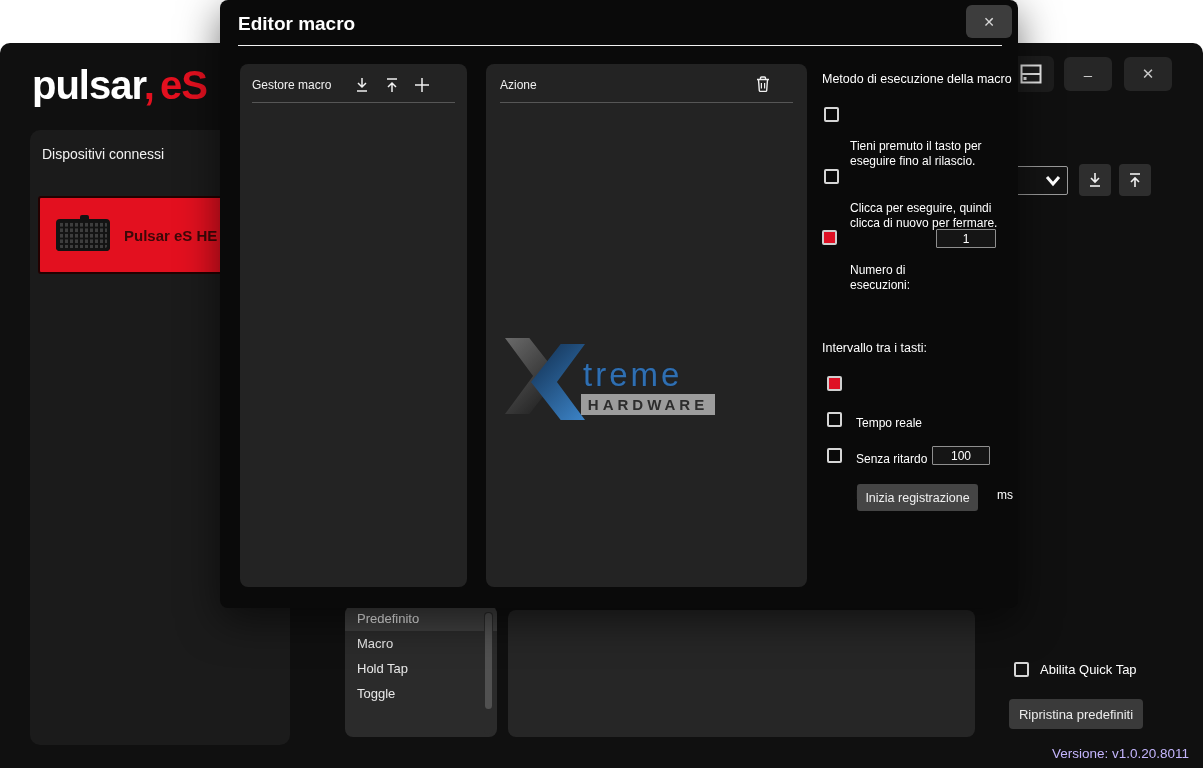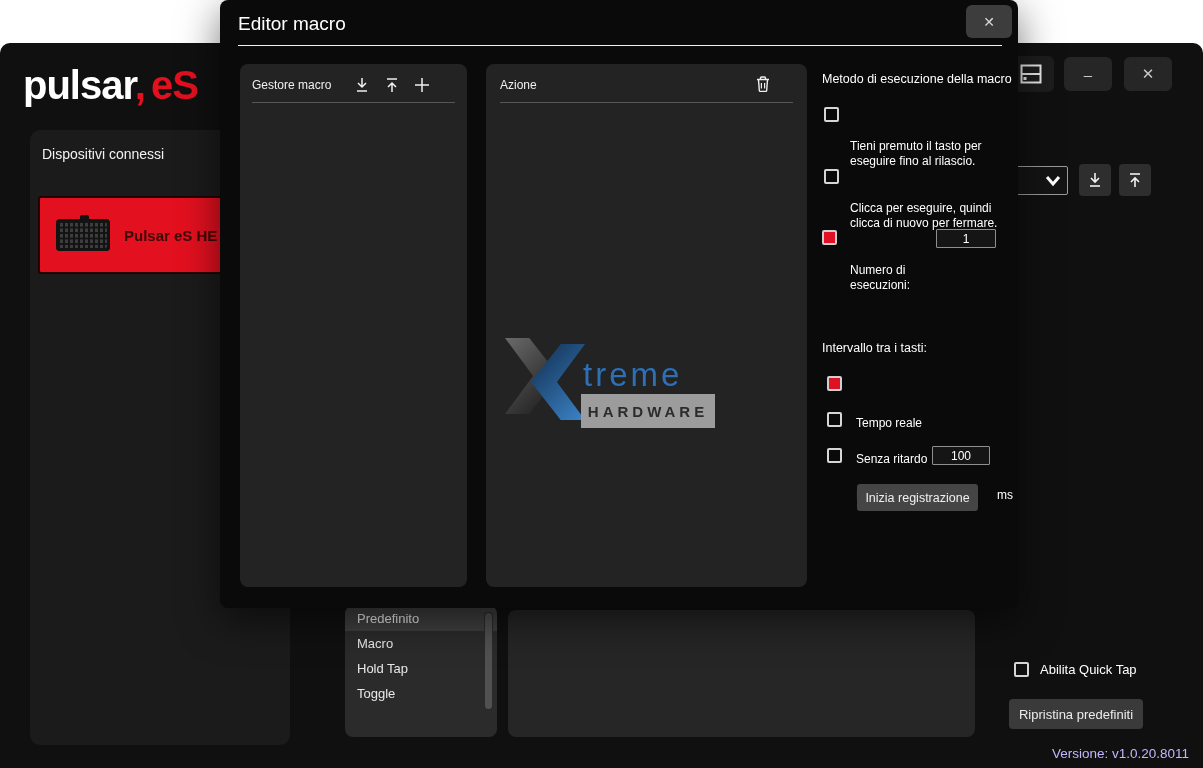--- a/index.html
+++ b/index.html
@@ -4,21 +4,21 @@
 <style>
   * { margin:0; padding:0; box-sizing:border-box; }
   body { font-family:"Liberation Sans", sans-serif; background:#ffffff; }
   .screen { position:relative; width:1203px; height:768px; background:#ffffff; overflow:hidden; }
 
   
   .app-window { position:absolute; left:0; top:43px; width:1203px; height:725px;
                 background:#101010; border-radius:10px 10px 0 0; }
   .abs { position:absolute; }
 
-  .logo { left:23px; top:20px; font-size:40px; font-weight:700; letter-spacing:-1px; color:#ffffff; white-space:nowrap; }
+  .logo { left:32px; top:20px; font-size:40px; font-weight:700; letter-spacing:-1px; color:#ffffff; white-space:nowrap; }
   .logo .accent { color:#e3101f; }
   .logo .suffix { color:#e3101f; margin-left:6px; }
 
   .win-btn { width:48px; height:34px; border-radius:6px; background:#262626; color:#c9c9c9;
              display:flex; align-items:center; justify-content:center; font-size:15px; }
   .icon-btn-cut { width:46px; height:36px; border-radius:6px; background:#1d1d1d;
              display:flex; align-items:center; justify-content:center; }
 
   .devices-panel { left:30px; top:87px; width:260px; height:615px; background:#1b1b1b; border-radius:10px; }
   .devices-title { left:42px; top:103px; font-size:14px; color:#f2f2f2; }
@@ -53,21 +53,21 @@
   .cb.checked { background:#df1125; border-color:#cfcfcf; }
 
   .quicktap-label { font-size:13px; color:#ffffff; }
   .restore-btn { left:1009px; top:656px; width:134px; height:30px; background:#3a3a3a; border:none; border-radius:4px;
                  color:#ececec; font-size:13px; font-family:"Liberation Sans", sans-serif; }
   .version { left:1052px; top:703px; font-size:13.5px; color:#c4b5fd; }
 
   
   .dialog { position:absolute; left:220px; top:0; width:798px; height:608px; background:#0a0a0a;
             border-radius:8px; box-shadow:0 12px 40px rgba(0,0,0,0.55); }
-  .dlg-title { left:18px; top:13px; font-size:19px; font-weight:400; color:#ffffff; }
+  .dlg-title { left:18px; top:13px; font-size:19px; font-weight:700; color:#ffffff; }
   .dlg-close { left:746px; top:5px; width:46px; height:33px; background:#3d3d3d; border-radius:6px;
                display:flex; align-items:center; justify-content:center; color:#d8d8d8; font-size:14px; }
   .dlg-divider { left:18px; top:45px; width:764px; height:1px; background:#f2f2f2; }
 
   .dlg-panel { background:#232323; border-radius:8px; }
   .panel-header { position:absolute; left:12px; top:14px; font-size:12px; color:#f0f0f0; }
   .panel-divider { position:absolute; left:12px; top:38px; height:1px; background:#565656; }
   .hdr-icons { position:absolute; top:12px; display:flex; gap:12px; color:#f0f0f0; }
   .hdr-icons svg, .trash svg { display:block; }
 
@@ -85,21 +85,21 @@
 
   
   .watermark { left:285px; top:338px; width:210px; height:84px; z-index:5; }
   .wm-chev { position:absolute; width:54px; height:76px; }
   .wm-chev.dark { left:0; top:0; background:linear-gradient(135deg,#6a6a6a,#161616);
         clip-path:polygon(0 0, 45% 0, 100% 50%, 45% 100%, 0 100%, 52% 50%); }
   .wm-chev.blue { left:26px; top:6px; background:linear-gradient(315deg,#3c84c8,#102c4c);
         clip-path:polygon(100% 0, 55% 0, 0 50%, 55% 100%, 100% 100%, 48% 50%); }
   .wm-treme { position:absolute; left:78px; top:18px; font-size:33px; font-weight:400; letter-spacing:3px;
         color:#2f6fb2; text-shadow:0 0 1px #10253d; }
-  .wm-bar { position:absolute; left:76px; top:56px; width:134px; height:34px; background:#9c9c9c;
+  .wm-bar { position:absolute; left:76px; top:56px; width:134px; height:21px; background:#9c9c9c;
         display:flex; align-items:center; justify-content:center; }
   .wm-bar span { font-size:15px; font-weight:700; letter-spacing:4px; color:#2c2c2c; }
 </style>
 </head>
 <body>
 
 <div class="screen">
 
   <div class="app-window">
 

